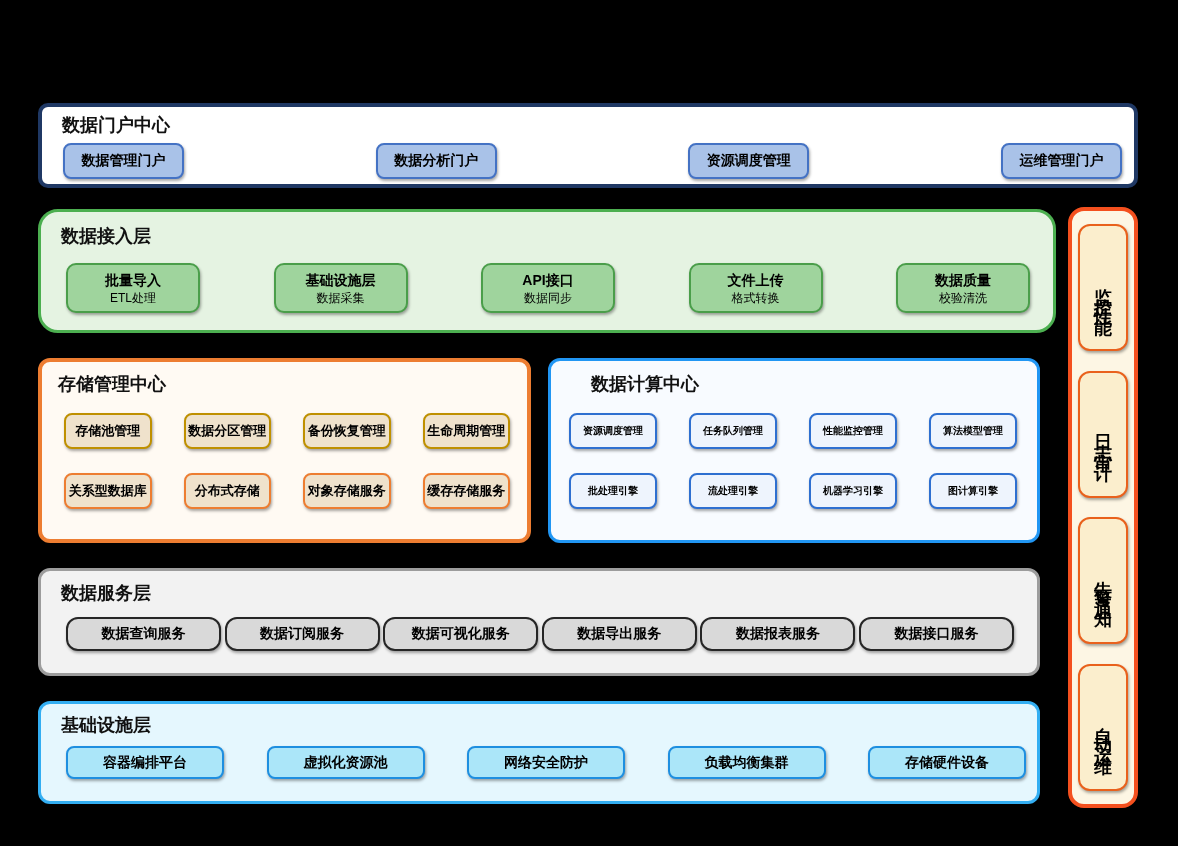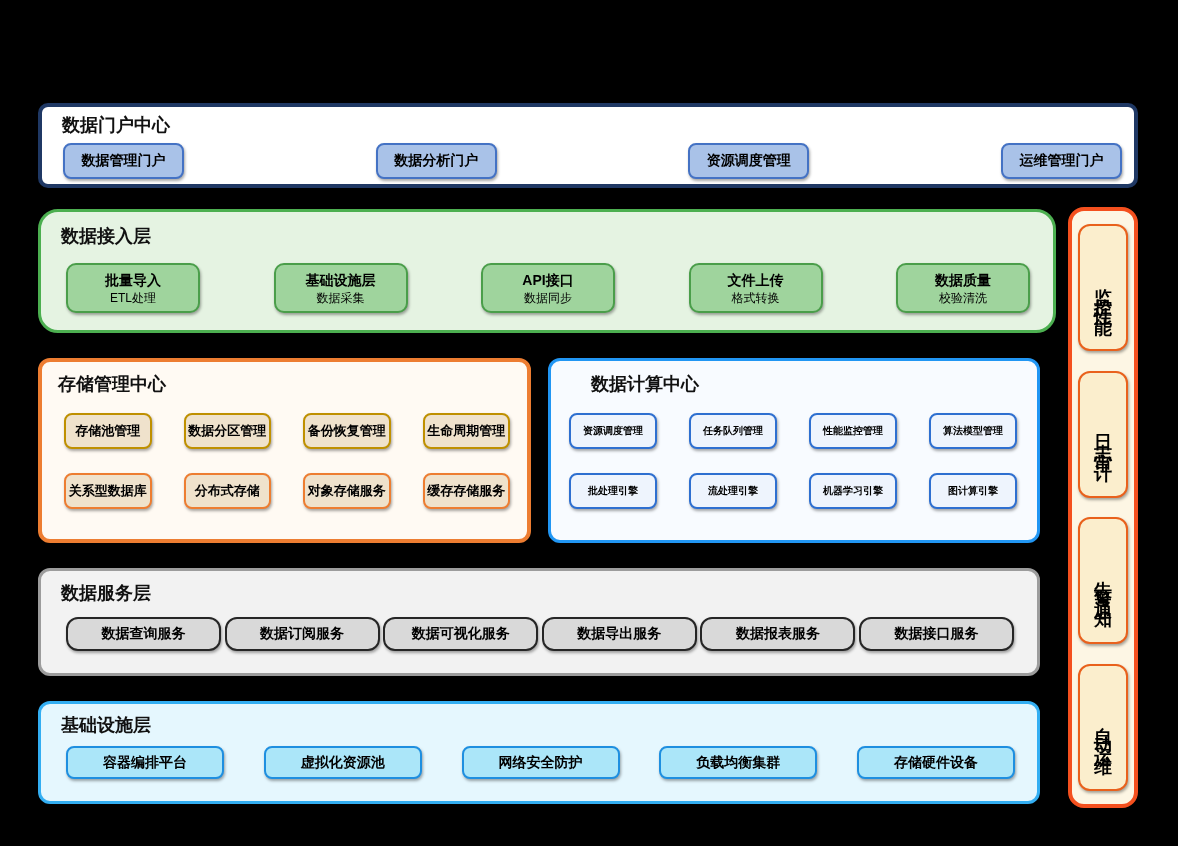--- a/index.html
+++ b/index.html
@@ -59,21 +59,21 @@
     background:var(--services-bg,#f2f2f2);border:3px solid var(--services-border,#9c9c9c);border-radius:12px;}
   .services .section-title{margin:10px 0 0 20px;}
   .services-row{display:flex;justify-content:space-between;padding:0 23px 0 25px;margin-top:12px;}
   .services-btn{width:155px;height:34px;border-radius:12px;
     background:var(--services-btn-bg,#d9d9d9);border:2px solid var(--services-btn-border,#262626);}
 
   
   .infra{left:38px;top:701px;width:1002px;height:103px;
     background:var(--infra-bg,#e5f7fe);border:3px solid var(--infra-border,#33aef2);border-radius:12px;}
   .infra .section-title{margin:9px 0 0 20px;}
-  .infra-row{display:flex;justify-content:space-between;padding:0 22px 0 25px;margin-top:9px;}
+  .infra-row{display:flex;justify-content:space-between;padding:0 11px 0 25px;margin-top:9px;}
   .infra-btn{width:158px;height:33px;border-radius:8px;
     background:var(--infra-btn-bg,#abe6f9);border:2px solid var(--infra-btn-border,#1e8fe0);}
 
   
   .ops{left:1068px;top:207px;width:70px;height:601px;
     background:var(--ops-bg,#fdf6e4);border:4px solid var(--ops-border,#f4501e);border-radius:16px;
     display:flex;flex-direction:column;align-items:center;justify-content:space-between;
     padding:13px 0;}
   .ops-btn{width:50px;height:127px;border-radius:12px;
     background:var(--ops-btn-bg,#fbeecd);border:2px solid var(--ops-btn-border,#e9611c);

